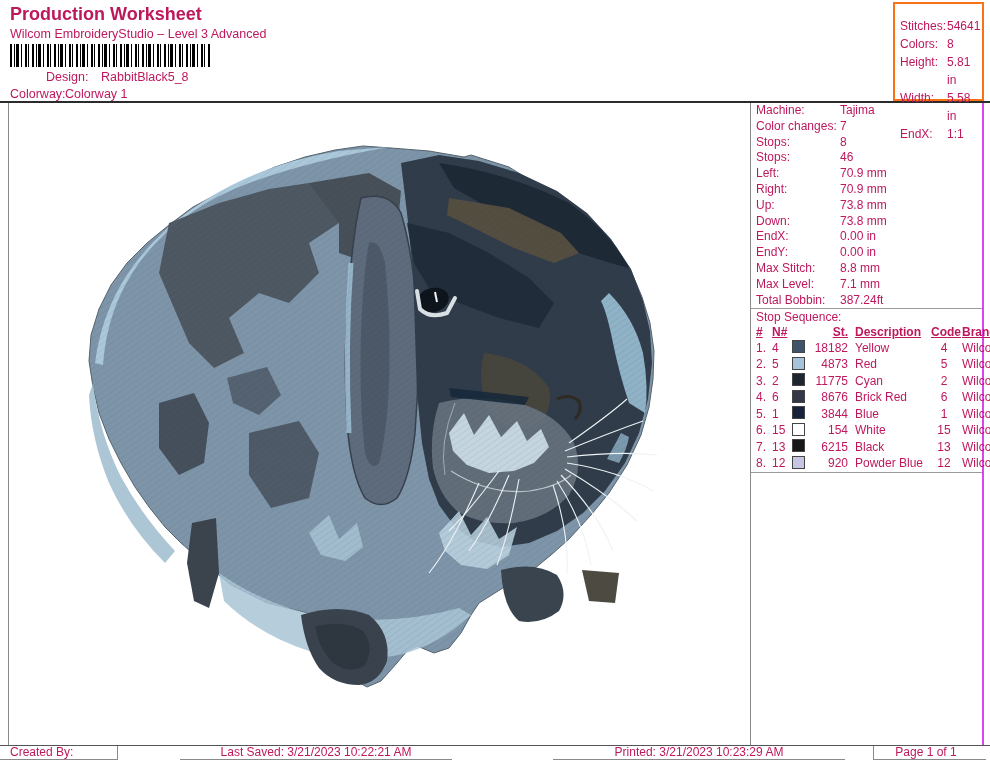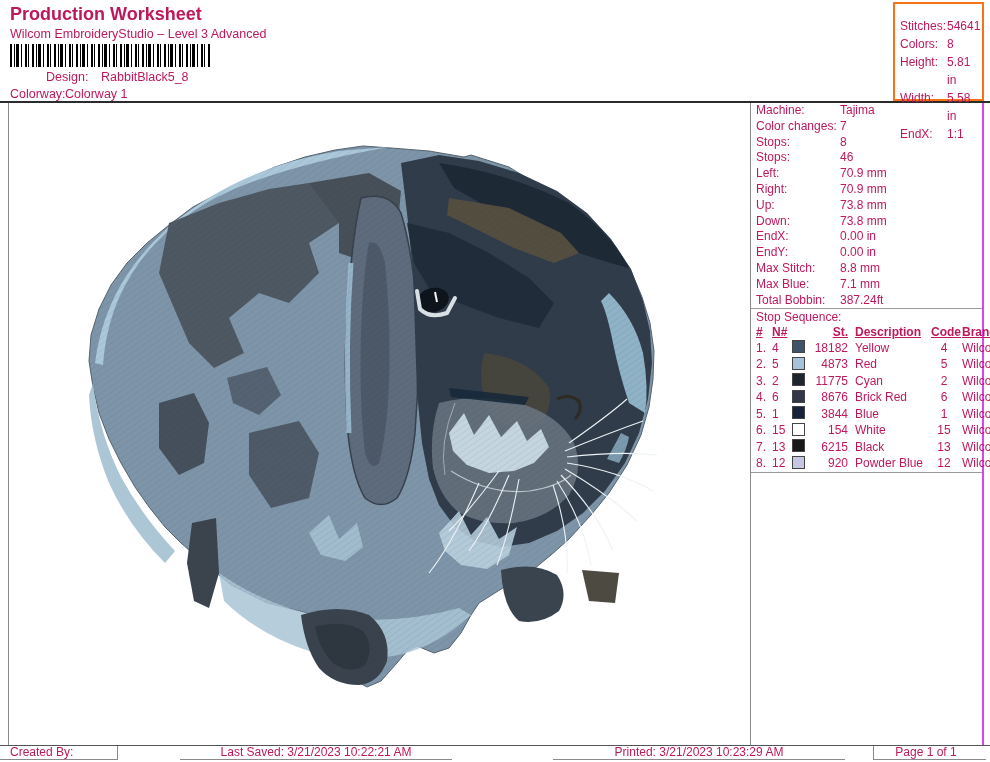--- a/index.html
+++ b/index.html
@@ -209,21 +209,21 @@
       </div>
     <div class="irow">
         <span class="k">EndY:</span>
         <span>0.00 in</span>
       </div>
     <div class="irow">
         <span class="k">Max Stitch:</span>
         <span>8.8 mm</span>
       </div>
     <div class="irow">
-        <span class="k">Max Blue:</span>
+        <span class="k">Max Level:</span>
         <span>7.1 mm</span>
       </div>
     <div class="irow">
         <span class="k">Total Bobbin:</span>
         <span>387.24ft</span>
       </div>
 
     <div class="sep"></div>
     <div class="stop-title">Stop Sequence:</div>
 

